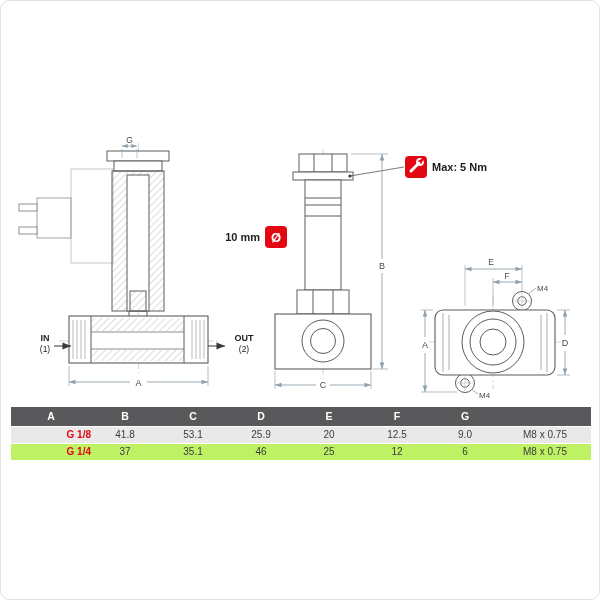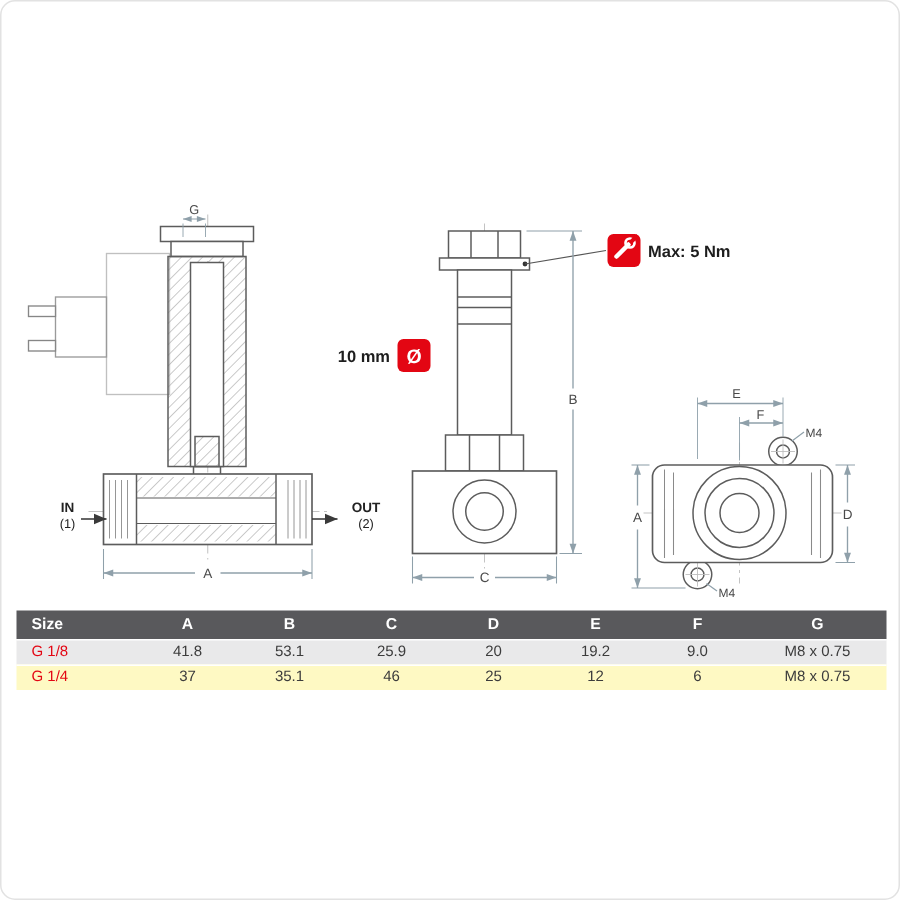--- a/index.html
+++ b/index.html
@@ -5,24 +5,24 @@
   html,body{margin:0;padding:0;background:#fff;}
   body{font-family:"Liberation Sans", sans-serif;}
   #canvas{position:relative;width:598px;height:598px;border:1px solid #e2e2e2;border-radius:10px;background:#fff;overflow:hidden;}
   #drawing{position:absolute;left:0;top:0;}
   svg text{font-family:"Liberation Sans", sans-serif;}
   .dim-table{position:absolute;left:10px;top:406px;width:580px;font-size:10px;}
   .tr{display:grid;grid-template-columns:80px 68px 68px 68px 68px 68px 68px 92px;}
   .thead{background:#59595c;color:#fff;height:19px;line-height:19px;font-weight:bold;font-size:10.5px;}
   .trow{height:16px;line-height:16px;color:#3c3c3c;border-top:1px solid #fff;}
   .trow.odd{background:#e9e9ea;}
-  .trow.even{background:#fef9c3;}
+  .trow.even{background:#bef264;}
   .cell{text-align:center;overflow:hidden;white-space:nowrap;}
   .cell.size{text-align:left;padding-left:10px;}
-  .trow .cell.size{color:#e30613;font-weight:normal;}
+  .trow .cell.size{color:#e30613;font-weight:bold;text-align:right;}
 </style>
 </head>
 <body>
 
 <div id="canvas">
 
   <svg id="drawing" width="598" height="400" viewBox="0 0 598 400">
     <defs>
       <pattern id="hatch" width="5" height="5" patternUnits="userSpaceOnUse" patternTransform="rotate(45)">
         <line x1="0" y1="0" x2="0" y2="5" stroke="#9b9b9b" stroke-width="0.7"></line>
@@ -229,36 +229,35 @@
         <line x1="456" y1="391" x2="420" y2="391" stroke-width="0.7"></line>
         <line x1="424" y1="336" x2="424" y2="309" marker-end="url(#dimA)"></line>
         <line x1="424" y1="352" x2="424" y2="391" marker-end="url(#dimA)"></line>
         <text x="424" y="347" text-anchor="middle" font-size="9" fill="#4a4a4a" stroke="none">A</text>
       </g>
     </g>
   </svg>
 
   <div class="dim-table">
     <div class="tr thead">
-      <div class="cell size">Size</div>
       <div class="cell">A</div>
       <div class="cell">B</div>
       <div class="cell">C</div>
       <div class="cell">D</div>
       <div class="cell">E</div>
       <div class="cell">F</div>
       <div class="cell">G</div>
     </div>
     <div class="tr trow odd">
       <div class="cell size">G 1/8</div>
       <div class="cell">41.8</div>
       <div class="cell">53.1</div>
       <div class="cell">25.9</div>
       <div class="cell">20</div>
-      <div class="cell">19.2</div>
+      <div class="cell">12.5</div>
       <div class="cell">9.0</div>
       <div class="cell">M8 x 0.75</div>
     </div>
     <div class="tr trow even">
       <div class="cell size">G 1/4</div>
       <div class="cell">37</div>
       <div class="cell">35.1</div>
       <div class="cell">46</div>
       <div class="cell">25</div>
       <div class="cell">12</div>

